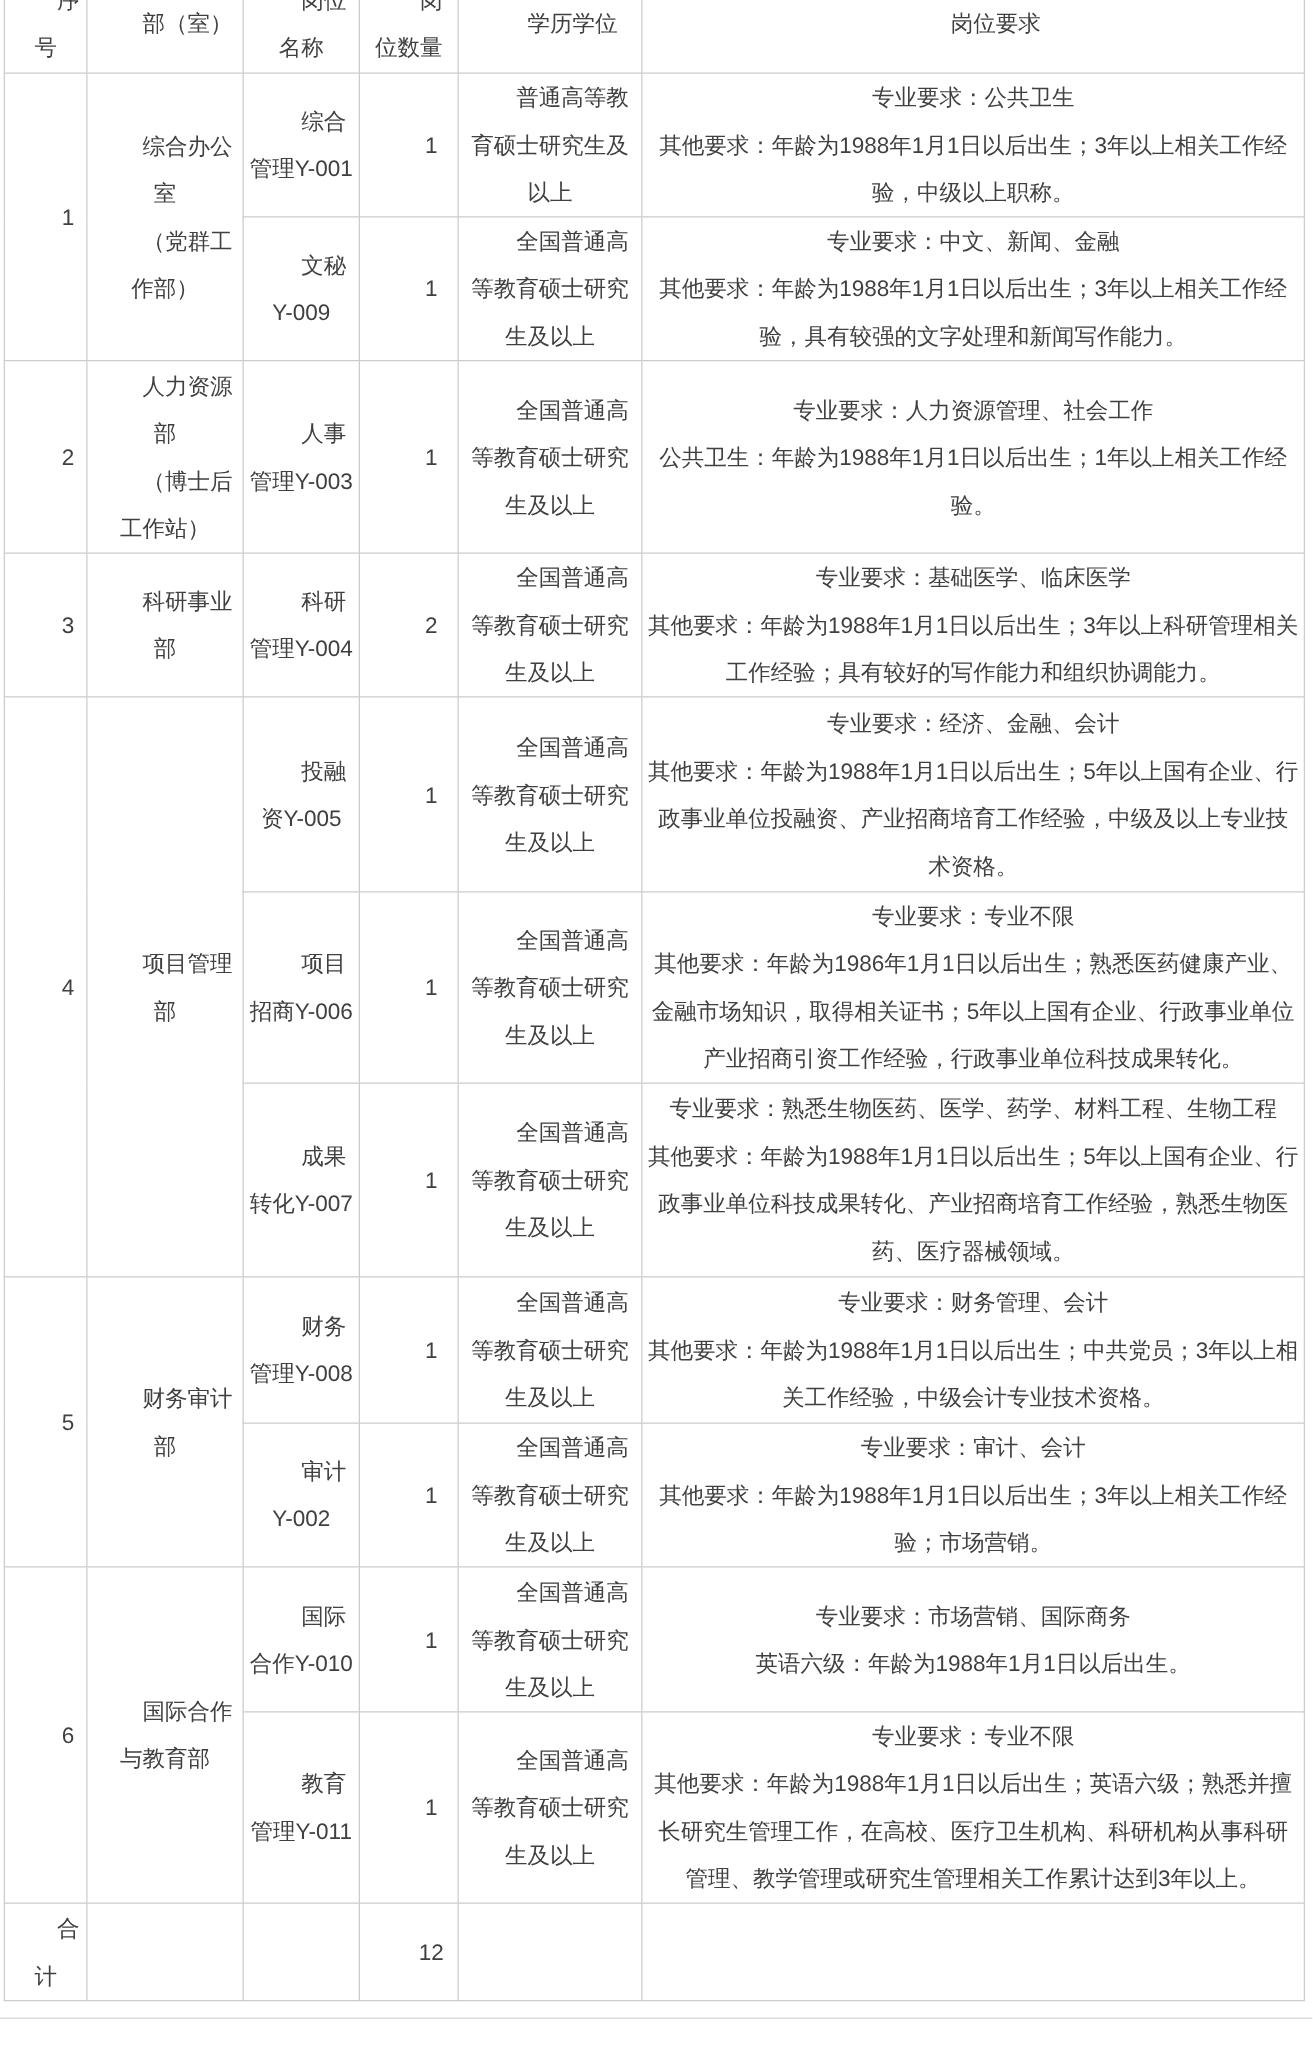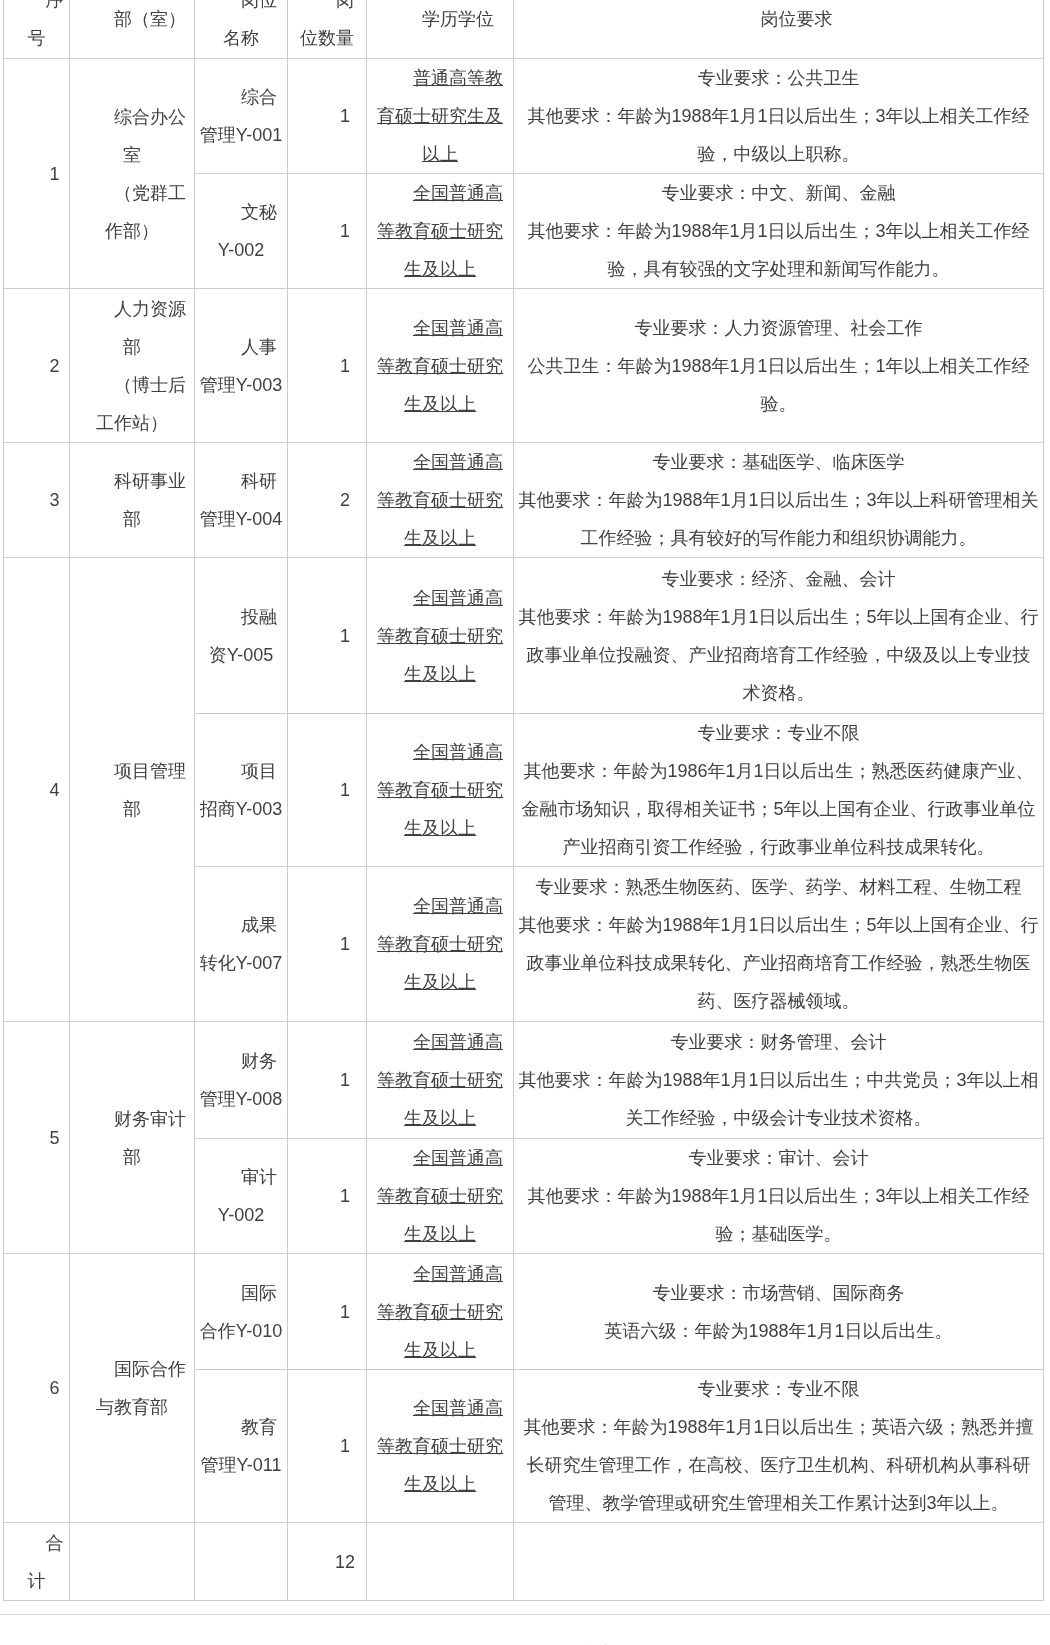--- a/index.html
+++ b/index.html
@@ -32,21 +32,21 @@
     font-weight: normal;
   }
   table.recruit p {
     margin: 0;
     text-align: center;
     text-indent: 2em;
     line-height: 38px;
     word-break: break-word;
   }
   td.req { padding: 0 10px; margin-left: 11px; }
-  td.edu { padding: 0 9px; text-decoration: underline; }
+  td.edu { padding: 0 9px; }
   td.req p { text-indent: 0; }
   .page-hr {
     width: 1050px;
     height: 1px;
     background: #d8d8d8;
     margin: 13px 0 0 -3px;
   }
   .footer-caption {
     margin: 27px 0 0 33px;
     font-size: 18px;
@@ -110,21 +110,21 @@
       <td class="edu">
             <p>普通高等教育硕士研究生及以上</p>
           </td>
       <td class="req">
         <p>专业要求：公共卫生</p>
         <p>其他要求：年龄为1988年1月1日以后出生；3年以上相关工作经验，中级以上职称。</p>
       </td>
     </tr>
     <tr style="height:113px">
       <td class="name">
-            <p>文秘Y-002</p>
+            <p>文秘Y-009</p>
           </td>
       <td class="count">
             <p>1</p>
           </td>
       <td class="edu">
             <p>全国普通高等教育硕士研究生及以上</p>
           </td>
       <td class="req">
         <p>专业要求：中文、新闻、金融</p>
         <p>其他要求：年龄为1988年1月1日以后出生；3年以上相关工作经验，具有较强的文字处理和新闻写作能力。</p>
@@ -192,21 +192,21 @@
       <td class="edu">
             <p>全国普通高等教育硕士研究生及以上</p>
           </td>
       <td class="req">
         <p>专业要求：经济、金融、会计</p>
         <p>其他要求：年龄为1988年1月1日以后出生；5年以上国有企业、行政事业单位投融资、产业招商培育工作经验，中级及以上专业技术资格。</p>
       </td>
     </tr>
     <tr style="height:150px">
       <td class="name">
-            <p>项目招商Y-003</p>
+            <p>项目招商Y-006</p>
           </td>
       <td class="count">
             <p>1</p>
           </td>
       <td class="edu">
             <p>全国普通高等教育硕士研究生及以上</p>
           </td>
       <td class="req">
         <p>专业要求：专业不限</p>
         <p>其他要求：年龄为1986年1月1日以后出生；熟悉医药健康产业、金融市场知识，取得相关证书；5年以上国有企业、行政事业单位产业招商引资工作经验，行政事业单位科技成果转化。</p>
@@ -254,21 +254,21 @@
             <p>审计Y-002</p>
           </td>
       <td class="count">
             <p>1</p>
           </td>
       <td class="edu">
             <p>全国普通高等教育硕士研究生及以上</p>
           </td>
       <td class="req">
         <p>专业要求：审计、会计</p>
-        <p>其他要求：年龄为1988年1月1日以后出生；3年以上相关工作经验；基础医学。</p>
+        <p>其他要求：年龄为1988年1月1日以后出生；3年以上相关工作经验；市场营销。</p>
       </td>
     </tr>
 
     <tr style="height:116px">
       <td rowspan="2" class="seq">
             <p>6</p>
           </td>
       <td rowspan="2" class="dept">
             <p>国际合作与教育部</p>
           </td>

